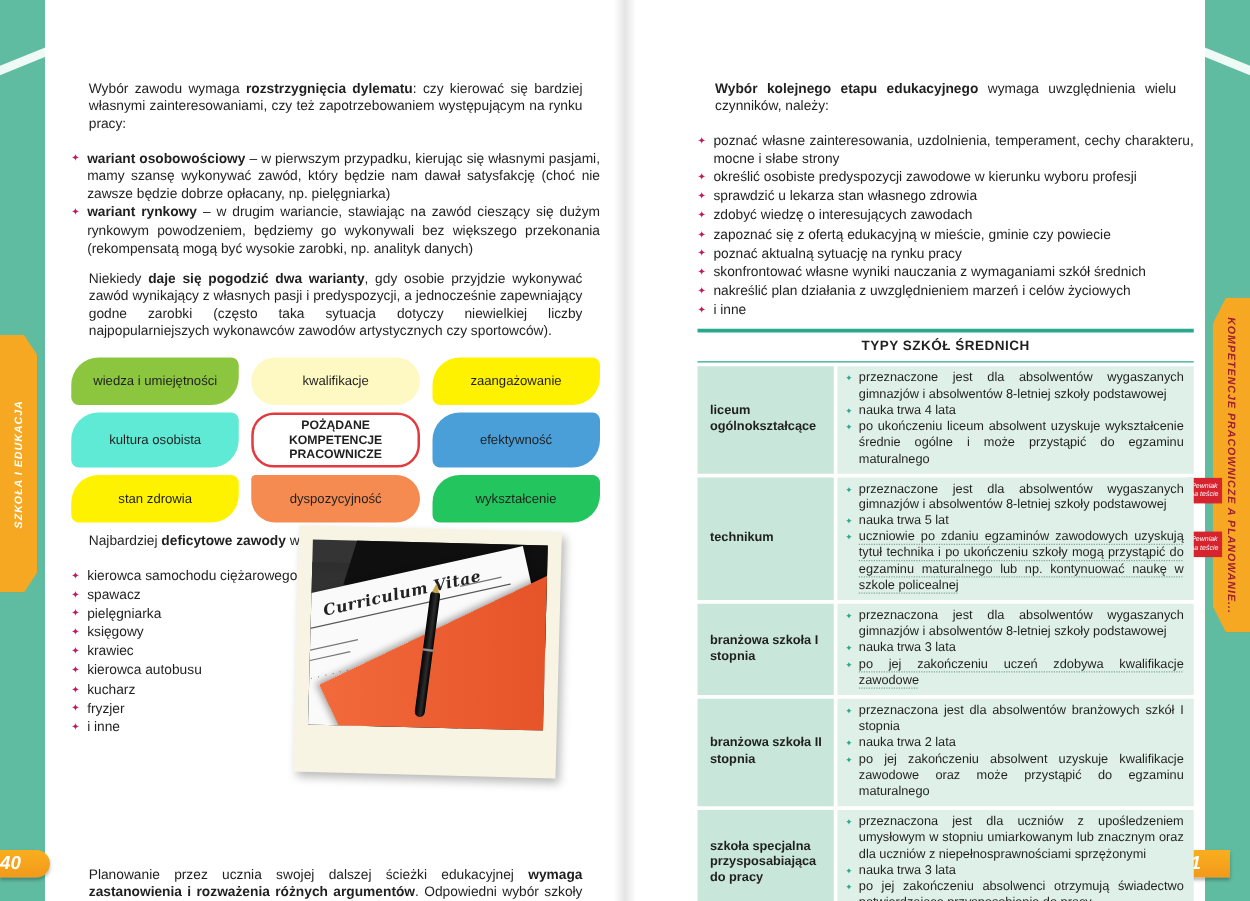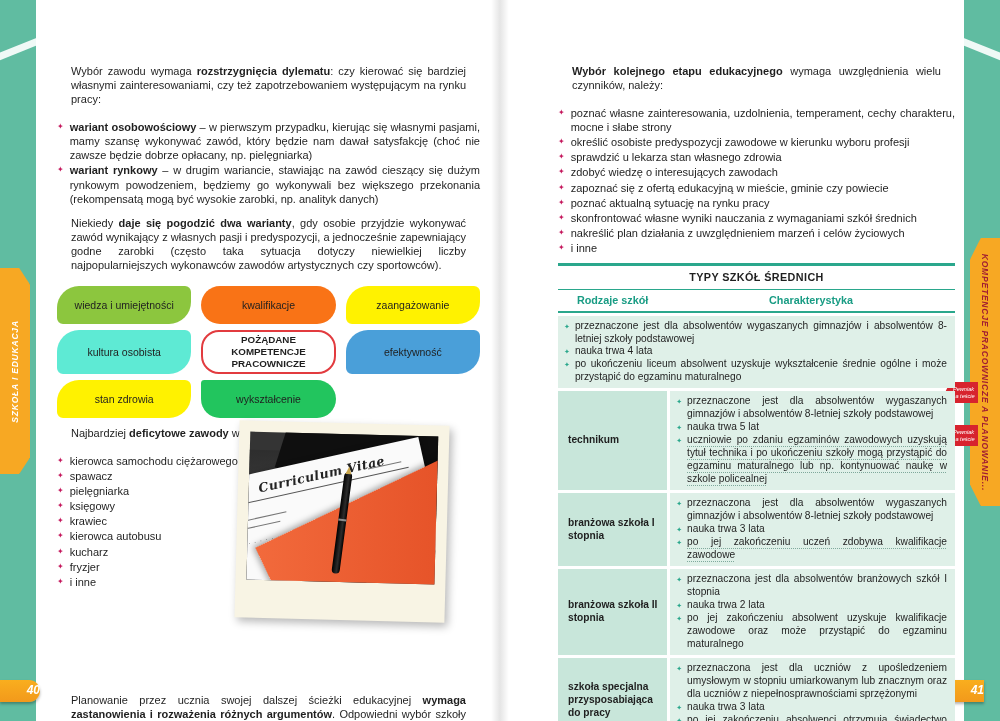--- a/index.html
+++ b/index.html
@@ -31,21 +31,21 @@
   
   .pewniak{position:absolute;right:22px;width:33px;height:21px;background:#D7232E;
     clip-path:polygon(16% 0,100% 0,100% 100%,16% 100%,0 50%);
     color:#fff;font-size:5.6px;font-style:italic;line-height:1.2;
     display:flex;flex-direction:column;align-items:center;justify-content:center;
     padding-left:4px;box-sizing:border-box;text-align:center;}
   .pewniak.p1{top:382px;} .pewniak.p2{top:425px;}
   
   .pagenum{position:absolute;top:680px;width:40px;height:22px;
     background:linear-gradient(#F9AE1E,#F2991B);color:#fff;font-weight:bold;font-style:italic;
-    font-size:12px;display:flex;align-items:center;justify-content:flex-end;
+    font-size:15px;display:flex;align-items:center;justify-content:flex-start;
     box-shadow:0 2px 3px rgba(0,0,0,.3);}
   .left-num{left:0;border-radius:0 12px 12px 0;}
   .right-num{right:16px;border-radius:12px 0 0 12px;padding-left:20px;}
   
   .page{position:absolute;top:50px;}
   .page-left{left:57px;width:423px;}
   .page-right{left:558px;width:397px;}
   .para{margin:14px;text-align:justify;}
   .mt{margin-top:10px;}
   .mt2{margin-top:8px;}
@@ -155,37 +155,40 @@
           <span class="dia">✦</span>
           <span class="bltx"><span class="b">wariant rynkowy</span><span> – w drugim wariancie, stawiając na zawód cieszący się dużym rynkowym powodzeniem, będziemy go wykonywali bez większego przekonania (rekompensatą mogą być wysokie zarobki, np. analityk danych)</span></span>
         </div>
       </div>
     <p class="para mt"><span>Niekiedy </span><span class="b">daje się pogodzić dwa warianty</span><span>, gdy osobie przyjdzie wykonywać zawód wynikający z własnych pasji i predyspozycji, a jednocześnie zapewniający godne zarobki (często taka sytuacja dotyczy niewielkiej liczby najpopularniejszych wykonawców zawodów artystycznych czy sportowców).</span></p>
 
     <div class="diagram">
         <div class="dbox" style="background: rgb(140, 198, 62);">
           <span>wiedza i umiejętności</span>
         </div>
-        <div class="dbox" style="background: #f97316;">
+        <div class="dbox" style="background: #fef9c3;">
           <span>kwalifikacje</span>
         </div>
         <div class="dbox" style="background: rgb(255, 242, 0);">
           <span>zaangażowanie</span>
         </div>
         <div class="dbox" style="background: #5eead4;">
           <span>kultura osobista</span>
         </div>
-        <div class="dbox" style="background: rgb(255, 255, 255); border: 2px solid rgb(226, 59, 63);">
+        <div class="dbox" style="background: rgb(255, 255, 255); border: 2px solid rgb(226, 59, 63); align-items: flex-end;">
           <span class="b">POŻĄDANE KOMPETENCJE PRACOWNICZE</span>
         </div>
         <div class="dbox" style="background: rgb(74, 159, 217);">
           <span>efektywność</span>
         </div>
         <div class="dbox" style="background: rgb(255, 242, 0);">
           <span>stan zdrowia</span>
+        </div>
+        <div class="dbox" style="background: rgb(245, 139, 81);">
+          <span>dyspozycyjność</span>
         </div>
         <div class="dbox" style="background: #22c55e;">
           <span>wykształcenie</span>
         </div>
       </div>
 
     <p class="para mt2"><span>Najbardziej </span><span class="b">deficytowe zawody</span><span> w usługach:</span></p>
     <div class="blist">
         <div class="bl">
           <span class="dia">✦</span>
@@ -284,26 +287,23 @@
           <span class="bltx">nakreślić plan działania z uwzględnieniem marzeń i celów życiowych</span>
         </div>
         <div class="bl">
           <span class="dia">✦</span>
           <span class="bltx">i inne</span>
         </div>
       </div>
 
     <section class="stable">
       <div class="ttitle">TYPY SZKÓŁ ŚREDNICH</div>
-      <div class="thead">
-        <div class="th th1">Rodzaje szkół</div>
-        <div class="th th2">Charakterystyka</div>
-      </div>
       <div class="tbody">
           <div class="trow">
+            <div class="tlabel">liceum ogólnokształcące</div>
             <div class="tcontent">
               <div class="bl">
                 <span class="dia">✦</span>
                 <span class="bltx">przeznaczone jest dla absolwentów wygaszanych gimnazjów i absolwentów 8-letniej szkoły podstawowej</span>
               </div>
               <div class="bl">
                 <span class="dia">✦</span>
                 <span class="bltx">nauka trwa 4 lata</span>
               </div>
               <div class="bl">

